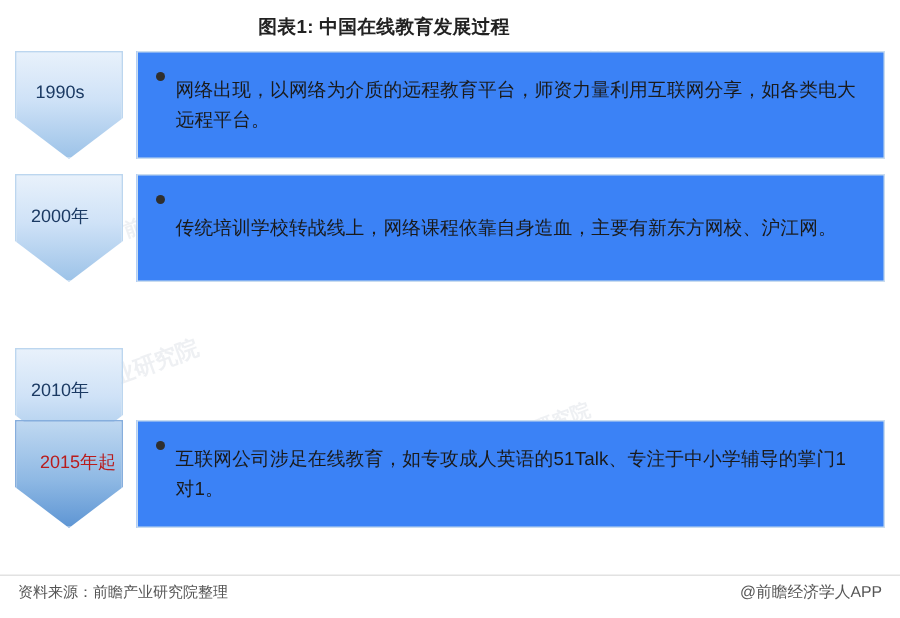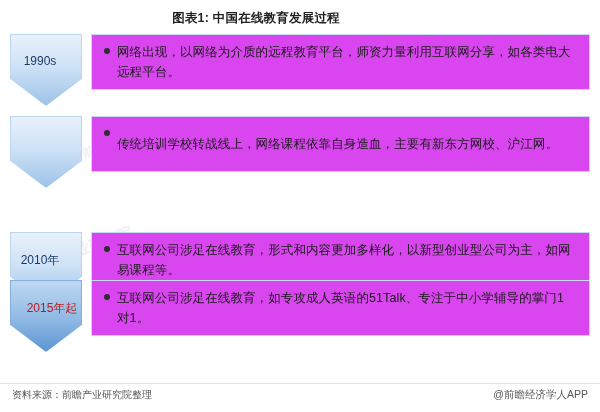--- a/index.html
+++ b/index.html
@@ -80,23 +80,23 @@
     font-weight: normal;
   }
   .label-text.on-dark {
     color: #b91c1c;
     margin-left: 12px;
   }
 
   .content-cell {
     flex: 1 1 auto;
     margin-left: 9px;
-    height: 56px;
+    height: 72px;
     border: 1px solid #c9dcef;
-    background: #d946ef;
+    background: #3b82f6;
     box-sizing: border-box;
     display: flex;
     align-items: center;
     padding: 6px 14px 6px 12px;
     position: relative;
   }
   .bullet {
     flex: 0 0 auto;
     width: 6px;
     height: 6px;
@@ -195,36 +195,33 @@
       </div>
       <div class="content-cell">
         <span class="bullet"></span>
         <span class="content-text">网络出现，以网络为介质的远程教育平台，师资力量利用互联网分享，如各类电大远程平台。</span>
       </div>
     </div>
 
     <div class="row row-1">
       <div class="label-cell">
         <div class="pentagon"></div>
+        <div class="label-text">2000年</div>
       </div>
       <div class="content-cell">
         <span class="bullet"></span>
         <span class="content-text">传统培训学校转战线上，网络课程依靠自身造血，主要有新东方网校、沪江网。</span>
       </div>
     </div>
 
     <div class="row row-2">
       <div class="label-cell">
         <div class="pentagon"></div>
         <div class="label-text">2010年</div>
       </div>
-      <div class="content-cell">
-        <span class="bullet"></span>
-        <span class="content-text">互联网公司涉足在线教育，形式和内容更加多样化，以新型创业型公司为主，如网易课程等。</span>
-      </div>
     </div>
 
     <div class="row row-3">
       <div class="label-cell">
         <div class="pentagon dark"></div>
         <div class="label-text on-dark">2015年起</div>
       </div>
       <div class="content-cell">
         <span class="bullet"></span>
         <span class="content-text">互联网公司涉足在线教育，如专攻成人英语的51Talk、专注于中小学辅导的掌门1对1。</span>

